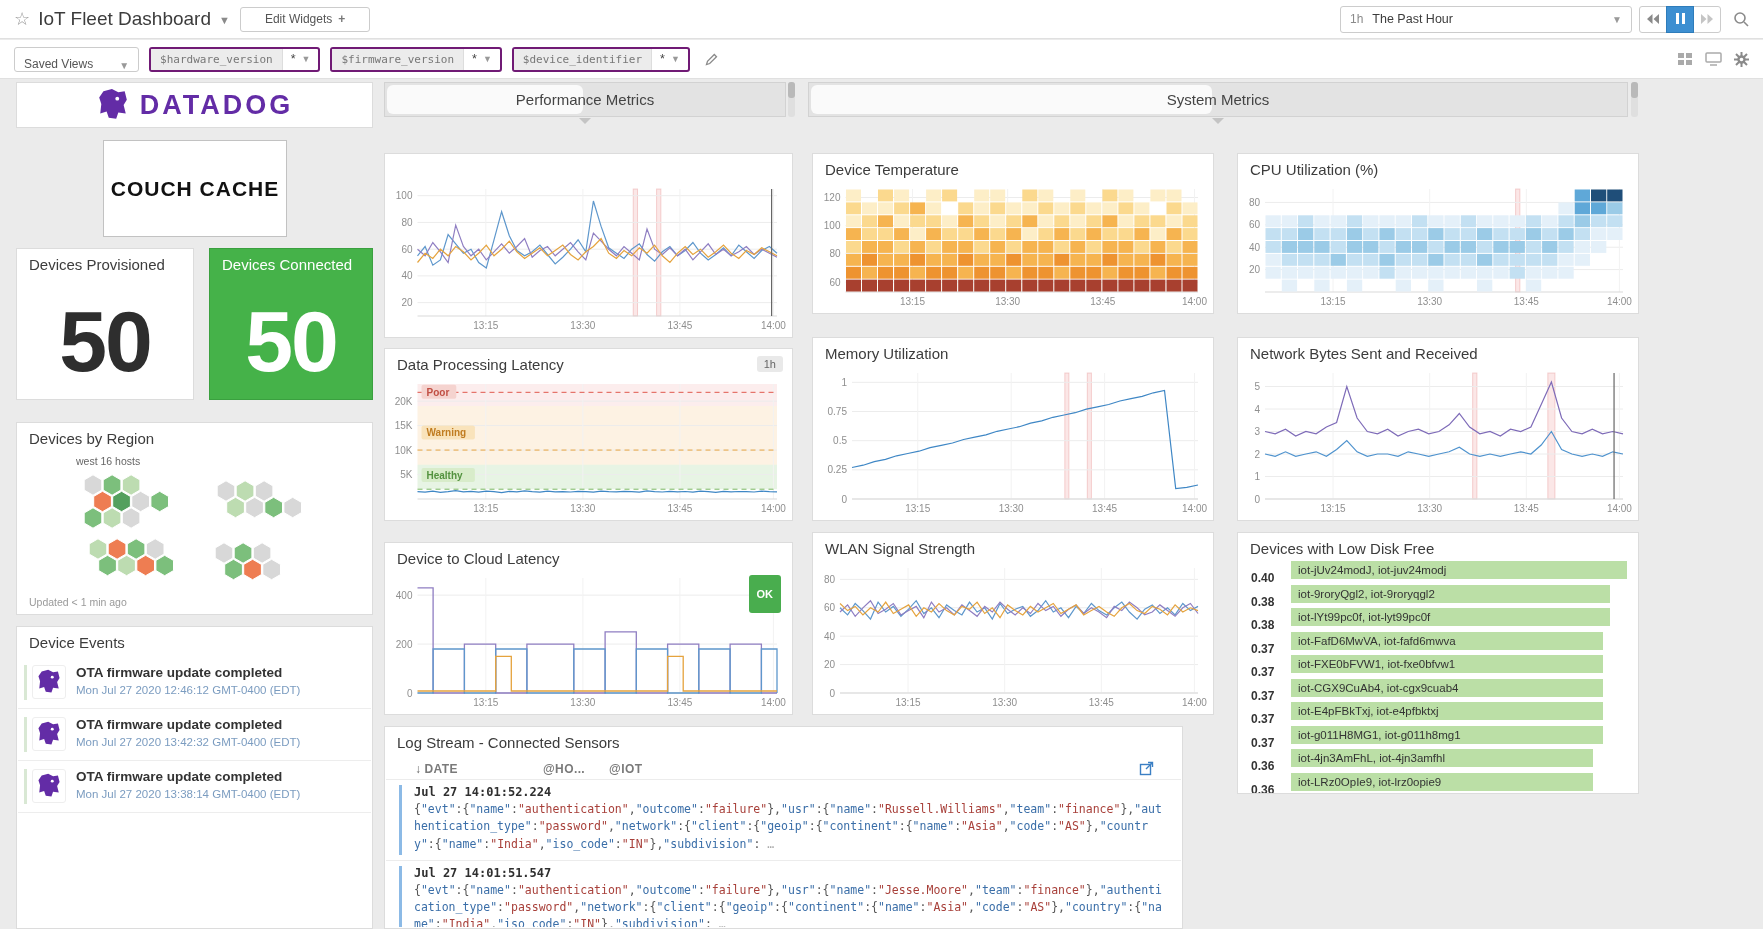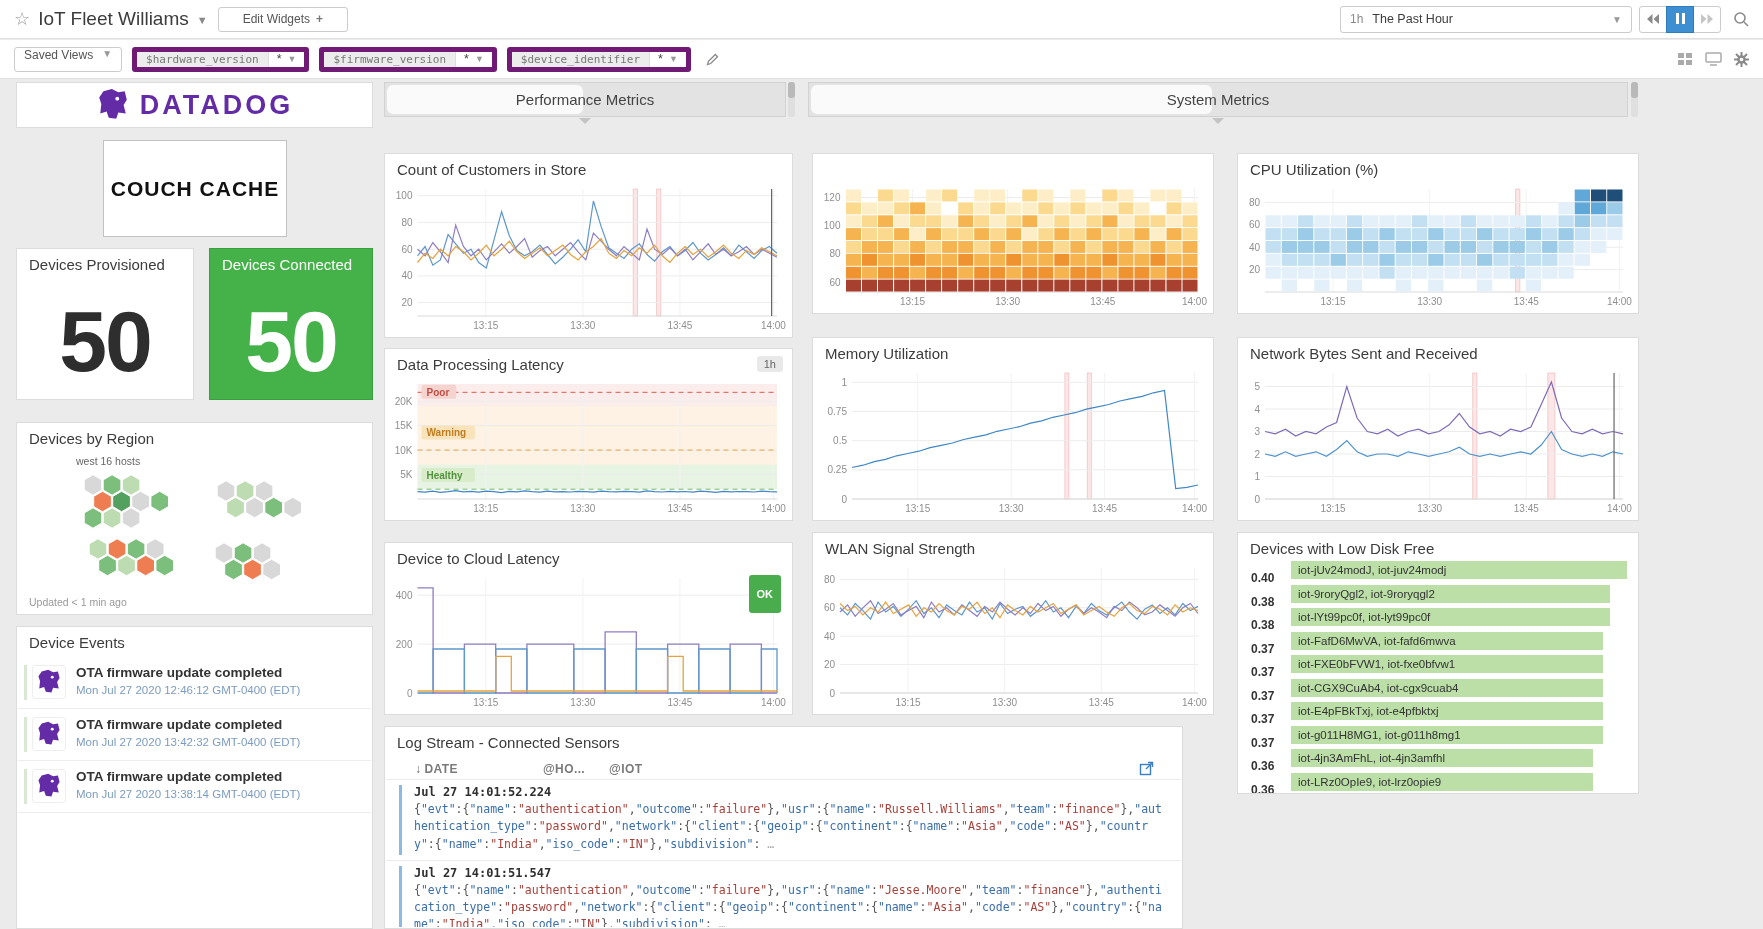--- a/index.html
+++ b/index.html
@@ -22,23 +22,23 @@
 .play-group{display:flex}
 .pg-btn{width:28px;height:27px;border:1px solid #ccc;background:#fff;display:flex;align-items:center;justify-content:center;margin-left:-1px;cursor:pointer}
 .pg-btn:first-child{border-radius:3px 0 0 3px}
 .pg-btn:last-child{border-radius:0 3px 3px 0}
 .pg-active{background:#3d8fd1;border-color:#2e7cba;position:relative;z-index:1}
 .pause-bars i{display:inline-block;width:3px;height:11px;background:#fff;margin:0 1.5px}
 .zoom-icon{margin-left:4px;cursor:pointer;display:flex}
 
 
 .toolbar{position:absolute;top:40px;left:0;width:1763px;height:39px;background:#fff;border-bottom:1px solid #e0e0e0;display:flex;align-items:center;padding:0 14px;gap:10px;z-index:19}
-.saved-views{display:flex;align-items:flex-start;gap:9px;height:25px;border:1px solid #ccc;border-radius:3px;background:#fff;padding:0 9px;font-size:12px;color:#555;cursor:pointer}
+.saved-views{display:flex;align-items:flex-end;gap:26px;height:25px;border:1px solid #ccc;border-radius:3px;background:#fff;padding:0 9px;font-size:12px;color:#555;cursor:pointer}
 .sv-caret{font-size:10px;color:#999}
-.pill{display:flex;height:25px;border:5px solid #701a75;border-radius:3px;overflow:hidden;cursor:pointer;background:#fff}
+.pill{display:flex;height:25px;border:2px solid #701a75;border-radius:3px;overflow:hidden;cursor:pointer;background:#fff}
 .pill-name{background:#ececec;display:flex;align-items:center;padding:0 9px;font-family:"DejaVu Sans Mono",monospace;font-size:11px;color:#777;border-right:1px solid #ddd}
 .pill-val{display:flex;align-items:center;gap:6px;padding:0 8px;font-size:12.5px;color:#444}
 .pill-caret{font-size:9px;color:#999}
 .pencil-icon{display:flex;margin-left:4px;cursor:pointer}
 .toolbar-right{margin-left:auto;display:flex;align-items:center;gap:12px}
 .tb-icon{display:flex;cursor:pointer}
 
 
 .canvas{position:absolute;top:80px;left:0;width:1763px;height:849px;background:#ebebeb}
 .widget{position:absolute;background:#fff;border:1px solid #dcdcdc;overflow:hidden}
@@ -103,21 +103,21 @@
 .log-msg{font-family:"DejaVu Sans Mono",monospace;font-size:11.5px;line-height:1.5;color:#555;word-break:break-all}
 .jk{color:#3a6ea8}
 .jv{color:#a8403a}
 .ell{color:#aaa}
 </style>
 </head>
 <body>
 
 <header class="topbar">
   <span class="star-icon">☆</span>
-  <span class="page-title">IoT Fleet Williams</span>
+  <span class="page-title">IoT Fleet Dashboard</span>
   <span class="title-caret">▼</span>
   <button class="edit-btn">
     <span>Edit Widgets</span>
     <span class="plus-icon">+</span>
   </button>
   <div class="topbar-right">
     <div class="time-picker">
       <span class="tp-badge">1h</span>
       <span class="tp-label">The Past Hour</span>
       <span class="tp-caret">▼</span>
@@ -317,21 +317,20 @@
   <div class="group-hd" style="left:384px;top:2px;width:402px">
     <div class="group-thumb"></div>
     <span class="group-title">Performance Metrics</span>
     <span class="group-caret"></span>
   </div>
   <div class="vstrip" style="left:788px;top:2px;height:35px">
       <div class="vthumb"></div>
     </div>
 
   <section class="widget" style="left:384px;top:73px;width:409px;height:185px">
-    <div class="w-title">Count of Customers in Store</div>
     <div class="chart"><svg width="405" height="151">
           <rect x="247.2" y="6" width="4.314" height="127" fill="rgba(233,104,104,0.16)" stroke="rgba(220,90,90,0.25)"></rect>
           <rect x="270.5675" y="6" width="4.314" height="127" fill="rgba(233,104,104,0.16)" stroke="rgba(220,90,90,0.25)"></rect>
           <line x1="31.5" x2="391" y1="119.63157894736842" y2="119.63157894736842" stroke="#ececec"></line>
           <text x="26.5" y="123.13157894736842" text-anchor="end" class="tk">20</text>
           <line x1="31.5" x2="391" y1="92.89473684210526" y2="92.89473684210526" stroke="#ececec"></line>
           <text x="26.5" y="96.39473684210526" text-anchor="end" class="tk">40</text>
           <line x1="31.5" x2="391" y1="66.15789473684211" y2="66.15789473684211" stroke="#ececec"></line>
           <text x="26.5" y="69.65789473684211" text-anchor="end" class="tk">60</text>
           <line x1="31.5" x2="391" y1="39.42105263157895" y2="39.42105263157895" stroke="#ececec"></line>
@@ -444,20 +443,21 @@
   <div class="group-hd" style="left:808px;top:2px;width:820px">
     <div class="group-thumb"></div>
     <span class="group-title">System Metrics</span>
     <span class="group-caret"></span>
   </div>
   <div class="vstrip" style="left:1631px;top:2px;height:35px">
       <div class="vthumb"></div>
     </div>
 
   <section class="widget" style="left:812px;top:73px;width:402px;height:161px">
+    <div class="w-title">Device Temperature</div>
     <div class="chart"><svg width="398" height="127">
           <line x1="31.5" x2="384" y1="99.12328767123289" y2="99.12328767123289" stroke="#ececec"></line>
           <text x="26.5" y="102.62328767123289" text-anchor="end" class="tk">60</text>
           <line x1="31.5" x2="384" y1="70.9041095890411" y2="70.9041095890411" stroke="#ececec"></line>
           <text x="26.5" y="74.4041095890411" text-anchor="end" class="tk">80</text>
           <line x1="31.5" x2="384" y1="42.68493150684931" y2="42.68493150684931" stroke="#ececec"></line>
           <text x="26.5" y="46.18493150684931" text-anchor="end" class="tk">100</text>
           <line x1="31.5" x2="384" y1="14.465753424657533" y2="14.465753424657533" stroke="#ececec"></line>
           <text x="26.5" y="17.965753424657535" text-anchor="end" class="tk">120</text>
           <line x1="98.475" x2="98.475" y1="6" y2="109" stroke="#f2f2f2"></line>

